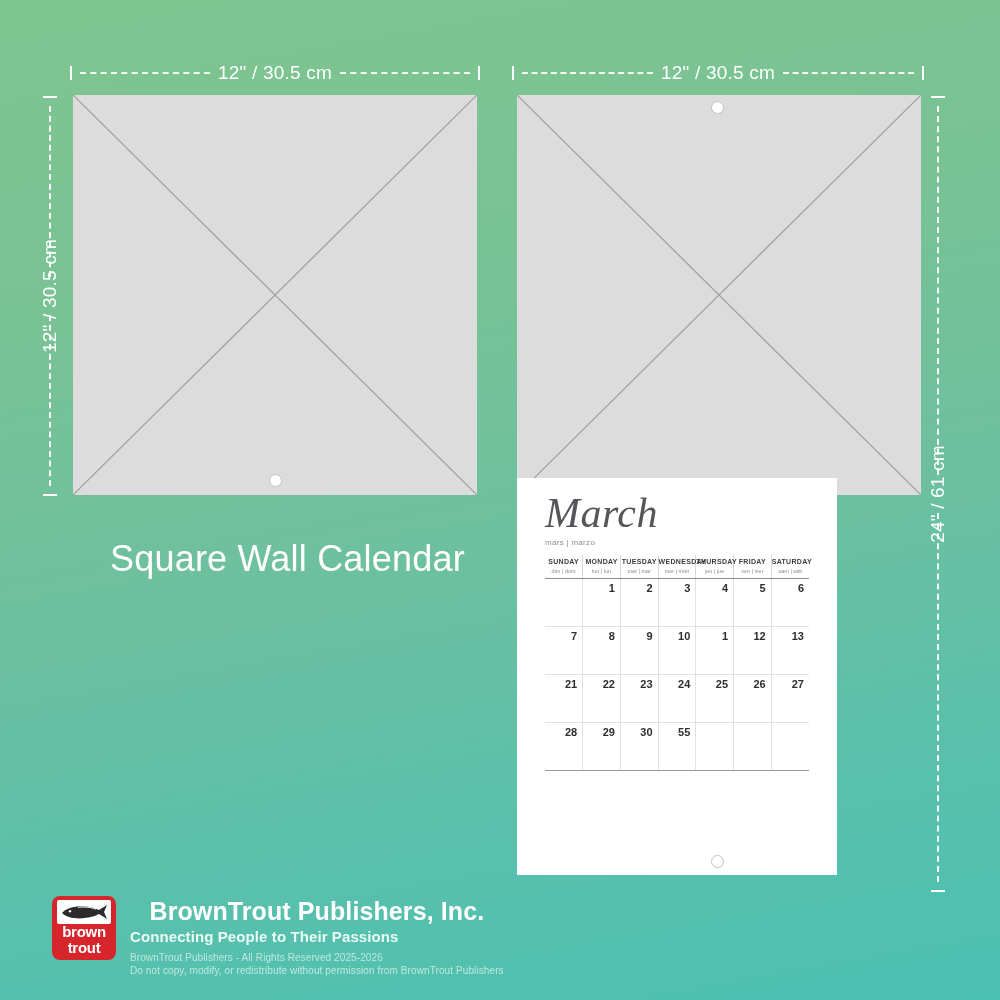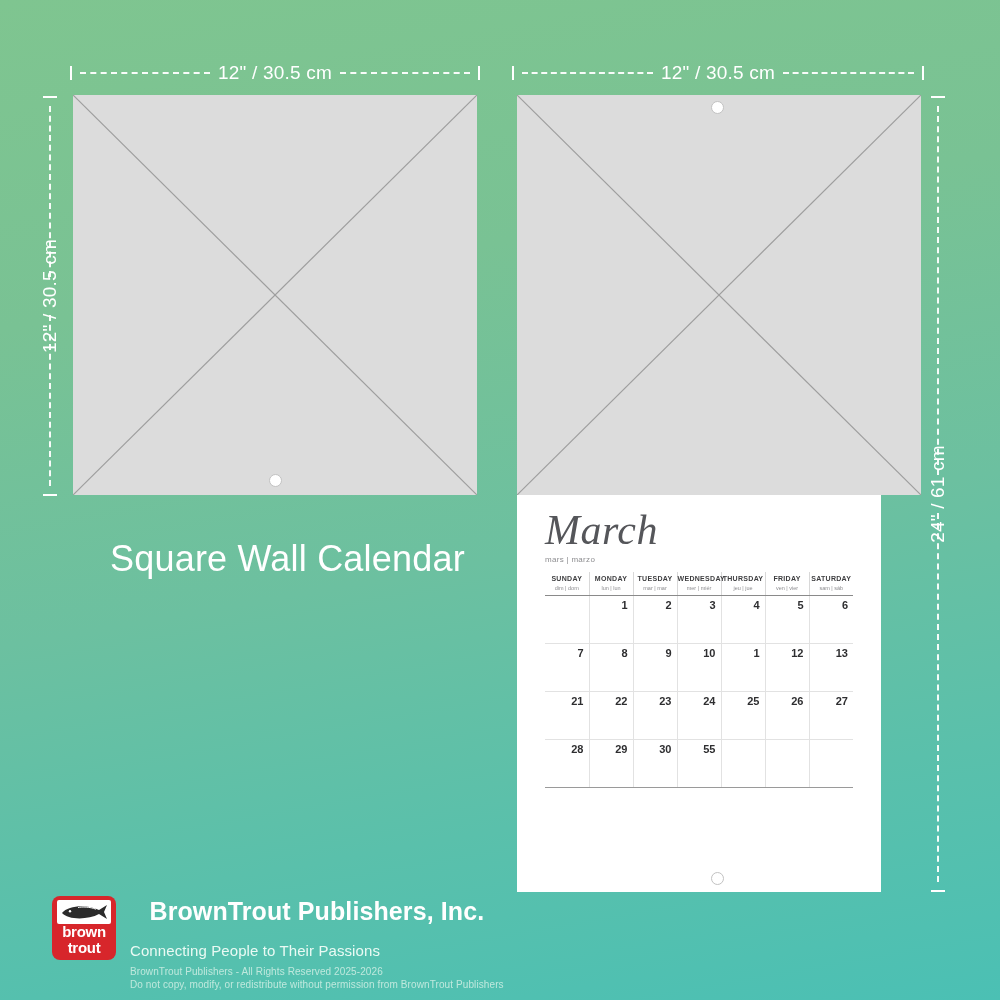--- a/index.html
+++ b/index.html
@@ -130,21 +130,21 @@
     position:absolute;left:5px;right:5px;top:4px;height:24px;
     background:#ffffff;border-radius:2px;display:flex;align-items:center;justify-content:center;
   }
   .logo .wordmark{
     position:absolute;left:0;right:0;top:28px;
     color:#ffffff;text-align:center;font-weight:700;
     font-size:15px;line-height:1.05;letter-spacing:-.3px;
   }
   .f-txt{padding-top:2px;}
   .f-name{color:#ffffff;font-size:25px;font-weight:700;letter-spacing:.1px;line-height:1.1;text-align:center;}
-  .f-tag{color:#eafaf4;font-size:15px;font-weight:400;margin-top:16px;letter-spacing:.1px;}
+  .f-tag{color:#eafaf4;font-size:15px;font-weight:700;margin-top:2px;letter-spacing:.1px;}
   .f-legal{color:#bfe8dd;font-size:10px;line-height:1.35;margin-top:6px;letter-spacing:.1px;}
 </style>
 </head>
 <body>
 
 <div class="stage">
 
   <div class="dimrow" style="left:70px;top:62px;width:410px;">
     <div class="cap-v"></div>
     <div class="dash-h"></div>
@@ -186,21 +186,21 @@
   </div>
 
   <div class="panel" style="left:517px;top:95px;width:404px;height:400px;">
     <svg class="xcross" viewBox="0 0 404 400" preserveAspectRatio="none">
       <line x1="0" y1="0" x2="404" y2="400" stroke="#9e9e9e" stroke-width="1.2"></line>
       <line x1="404" y1="0" x2="0" y2="400" stroke="#9e9e9e" stroke-width="1.2"></line>
     </svg>
     <div class="hole" style="left:194px;top:6px;"></div>
   </div>
 
-  <div class="calpage" style="left:517px;top:495px;width:364px;height:397px;">
+  <div class="calpage" style="left:517px;top:478px;width:320px;height:397px;">
     <div class="cal-inner">
       <div class="month-name">March</div>
       <div class="month-sub">mars | marzo</div>
 
       <table class="grid">
         <thead>
           <tr>
             <th>
               <span>SUNDAY</span>
               <span class="sub">dim | dom</span>

